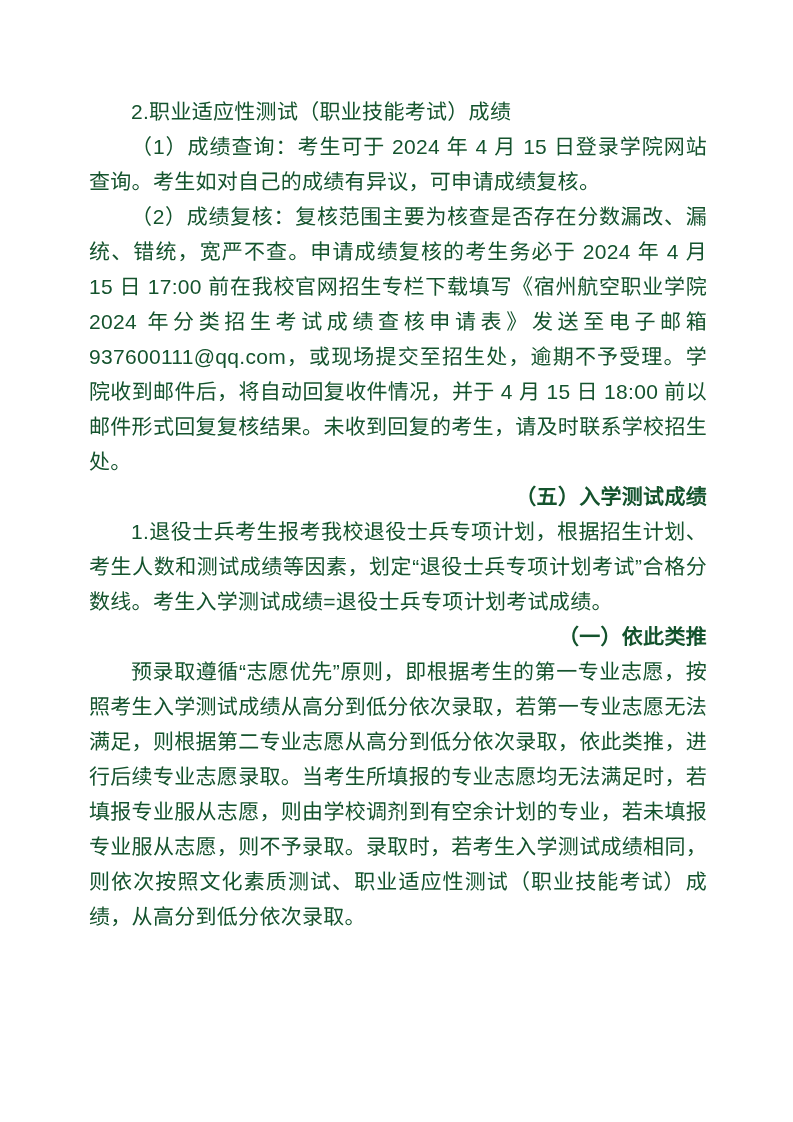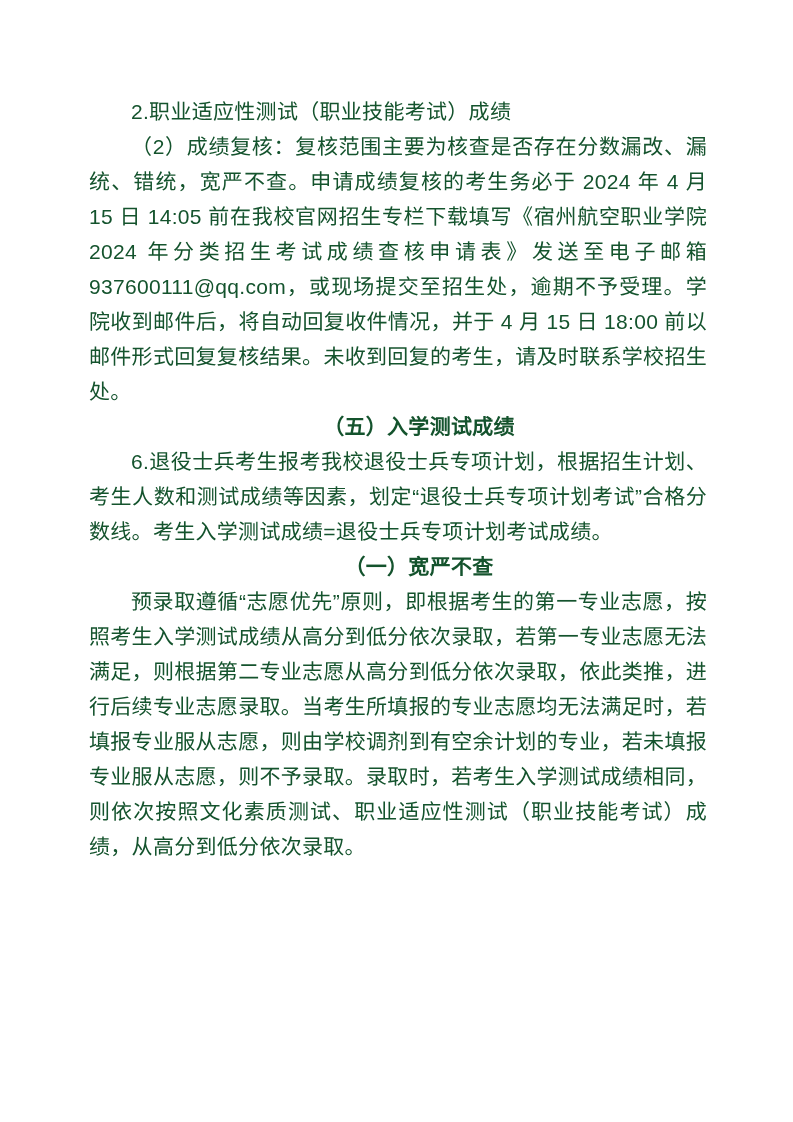--- a/index.html
+++ b/index.html
@@ -29,28 +29,29 @@
     font-size: 21px;
     line-height: 35px;
     text-indent: 2em;
     text-align: justify;
     text-justify: inter-ideograph;
     letter-spacing: 0.3px;
     word-break: break-word;
   }
   .content p.heading {
     font-weight: bold;
-    text-align: center;
+    text-align: right;
   }
 </style>
 </head>
 <body>
 
 <div class="page">
   <div class="content">
     <p>2.职业适应性测试（职业技能考试）成绩</p>
-    <p>（2）成绩复核：复核范围主要为核查是否存在分数漏改、漏统、错统，宽严不查。申请成绩复核的考生务必于 2024 年 4 月 15 日 14:05 前在我校官网招生专栏下载填写《宿州航空职业学院 2024 年分类招生考试成绩查核申请表》发送至电子邮箱 937600111@qq.com，或现场提交至招生处，逾期不予受理。学院收到邮件后，将自动回复收件情况，并于 4 月 15 日 18:00 前以邮件形式回复复核结果。未收到回复的考生，请及时联系学校招生处。</p>
+    <p>（1）成绩查询：考生可于 2024 年 4 月 15 日登录学院网站查询。考生如对自己的成绩有异议，可申请成绩复核。</p>
+    <p>（2）成绩复核：复核范围主要为核查是否存在分数漏改、漏统、错统，宽严不查。申请成绩复核的考生务必于 2024 年 4 月 15 日 17:00 前在我校官网招生专栏下载填写《宿州航空职业学院 2024 年分类招生考试成绩查核申请表》发送至电子邮箱 937600111@qq.com，或现场提交至招生处，逾期不予受理。学院收到邮件后，将自动回复收件情况，并于 4 月 15 日 18:00 前以邮件形式回复复核结果。未收到回复的考生，请及时联系学校招生处。</p>
     <p class="heading">（五）入学测试成绩</p>
-    <p>6.退役士兵考生报考我校退役士兵专项计划，根据招生计划、考生人数和测试成绩等因素，划定“退役士兵专项计划考试”合格分数线。考生入学测试成绩=退役士兵专项计划考试成绩。</p>
-    <p class="heading">（一）宽严不查</p>
+    <p>1.退役士兵考生报考我校退役士兵专项计划，根据招生计划、考生人数和测试成绩等因素，划定“退役士兵专项计划考试”合格分数线。考生入学测试成绩=退役士兵专项计划考试成绩。</p>
+    <p class="heading">（一）依此类推</p>
     <p>预录取遵循“志愿优先”原则，即根据考生的第一专业志愿，按照考生入学测试成绩从高分到低分依次录取，若第一专业志愿无法满足，则根据第二专业志愿从高分到低分依次录取，依此类推，进行后续专业志愿录取。当考生所填报的专业志愿均无法满足时，若填报专业服从志愿，则由学校调剂到有空余计划的专业，若未填报专业服从志愿，则不予录取。录取时，若考生入学测试成绩相同，则依次按照文化素质测试、职业适应性测试（职业技能考试）成绩，从高分到低分依次录取。</p>
   </div>
 </div>
 
 </body></html>

